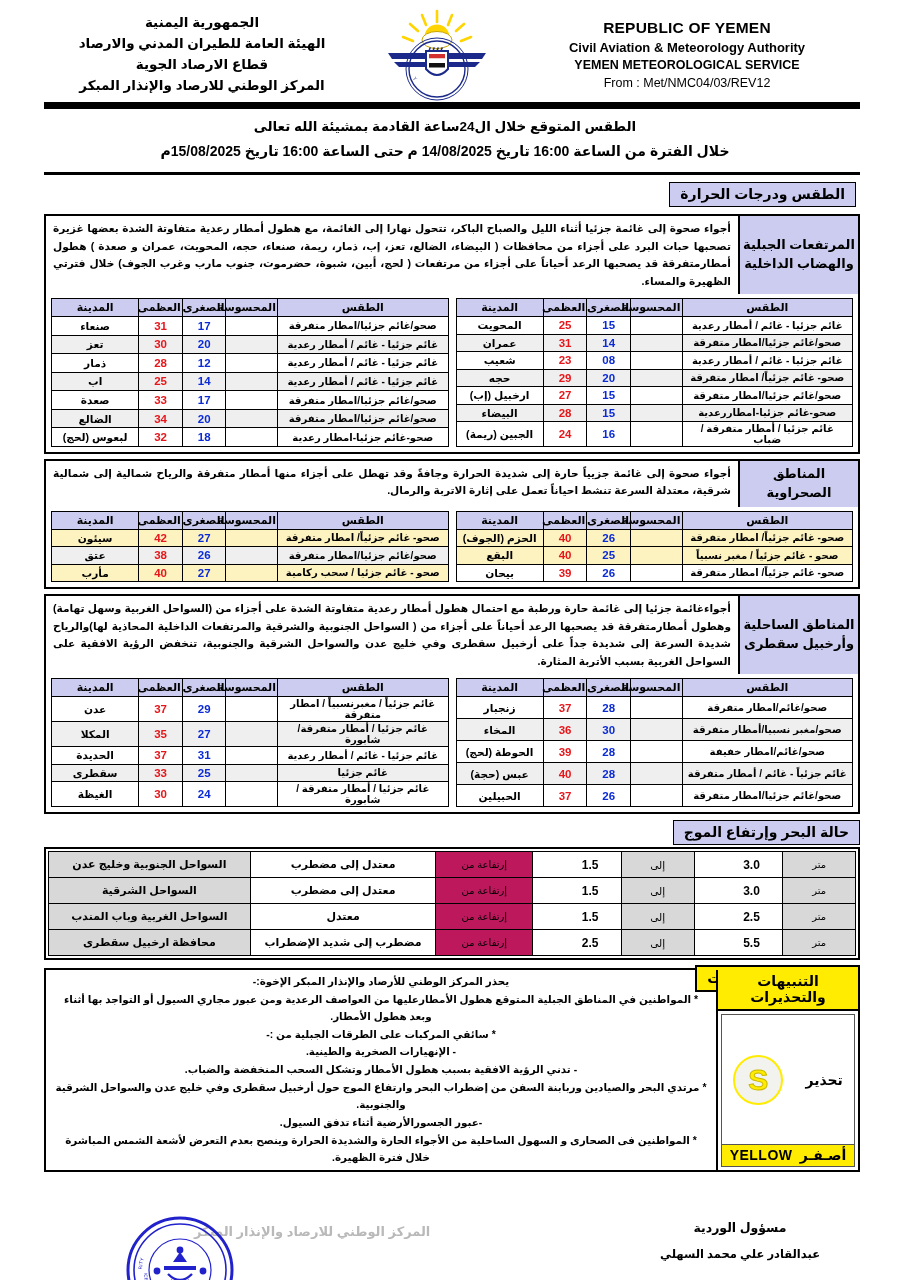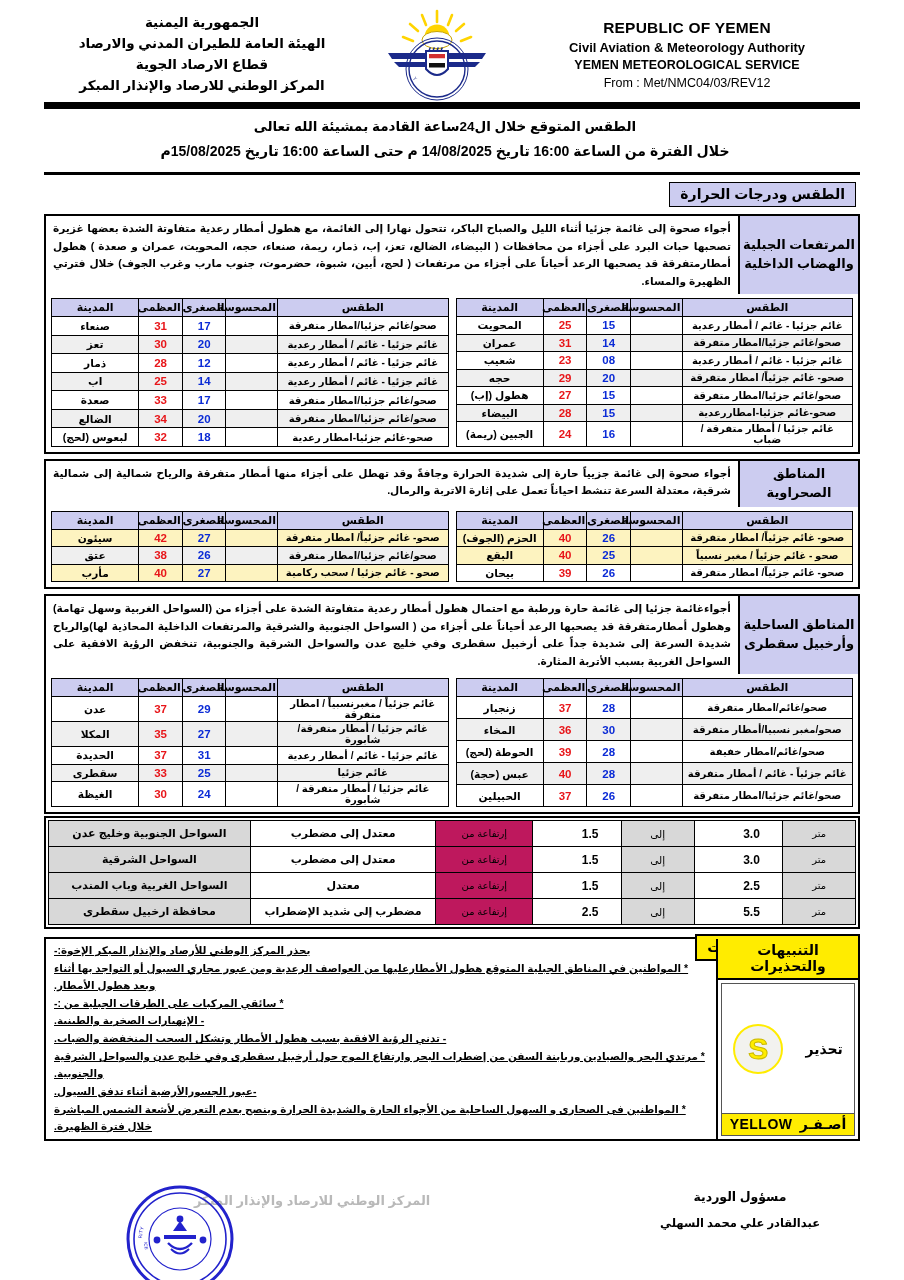--- a/index.html
+++ b/index.html
@@ -90,21 +90,21 @@
              background:#fff;border:1px solid #555;border-bottom:none;}
   .badge-icon{width:46px;height:46px;border-radius:50%;background:#f2f2ef;
               border:2px solid #ffec00;display:flex;align-items:center;justify-content:center;}
   .badge-icon span{color:#ffec00;font-weight:bold;font-size:30px;
                    -webkit-text-stroke:1px #c9b800;line-height:1;}
   .badge-word{font-weight:bold;font-size:14px;}
   .badge-bot{background:#ffec00;border:1px solid #555;text-align:center;
              font-weight:bold;font-size:14px;padding:2px 4px 3px 4px;
              display:flex;justify-content:space-around;align-items:center;}
   .badge-bot .en{direction:ltr;letter-spacing:.5px;}
-  .warn-body{flex:1;padding:4px 8px 3px 8px;direction:rtl;text-align:left;text-decoration:underline;}
+  .warn-body{flex:1;padding:4px 8px 3px 8px;direction:rtl;text-align:center;}
   .warn-body p{margin:0 0 1px 0;font-size:10.4px;font-weight:bold;line-height:1.62;}
   .warn-body p.lead{font-weight:bold;}
 
   
   .footer{margin:0 44px;position:relative;height:180px;}
   .sig{position:absolute;right:40px;top:48px;text-align:center;direction:rtl;}
   .sig .role{font-weight:bold;font-size:12.5px;margin-bottom:12px;}
   .sig .name{font-weight:bold;font-size:11.5px;}
   .wm{position:absolute;left:150px;top:52px;color:#b9b9b9;font-size:13px;font-weight:bold;direction:rtl;}
   .stamp{position:absolute;left:80px;top:42px;width:112px;height:112px;}
@@ -236,21 +236,21 @@
               <td class="fl"></td>
               <td class="mn">20</td>
               <td class="mx">29</td>
               <td class="city">حجه</td>
             </tr>
             <tr>
               <td class="wx-txt">صحو/غائم جزئيا/امطار متفرقة</td>
               <td class="fl"></td>
               <td class="mn">15</td>
               <td class="mx">27</td>
-              <td class="city">هطول (إب)</td>
+              <td class="city">ارخبيل (إب)</td>
             </tr>
             <tr>
               <td class="wx-txt">صحو-غائم جزئيا-امطاررعدية</td>
               <td class="fl"></td>
               <td class="mn">15</td>
               <td class="mx">28</td>
               <td class="city">البيضاء</td>
             </tr>
             <tr>
               <td class="wx-txt">غائم جزئيا / أمطار متفرقة / ضباب</td>
@@ -536,20 +536,23 @@
               <td class="fl"></td>
               <td class="mn">24</td>
               <td class="mx">30</td>
               <td class="city">الغيظة</td>
             </tr>
           </tbody>
       </table>
     </div>
   </div>
 
+  <div class="sea-band">
+    <span class="band">حالة البحر وإرتفاع الموج</span>
+  </div>
   <div style="margin:2px 44px 0 44px;border:2.5px solid #000;padding:2px;box-sizing:border-box;">
     <table class="sea">
       <colgroup>
           <col style="width:9%">
           <col style="width:11%">
           <col style="width:9%">
           <col style="width:11%">
           <col style="width:12%">
           <col style="width:23%">
           <col style="width:25%">

